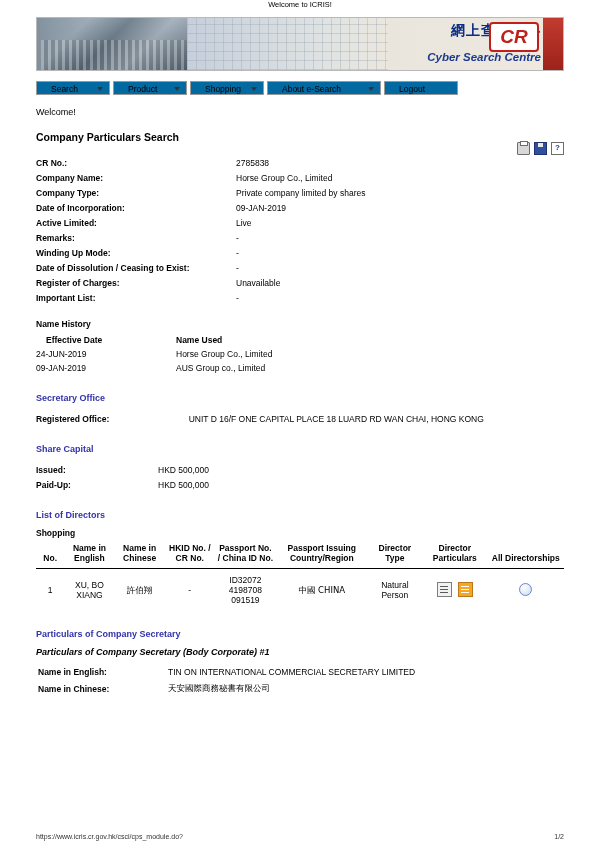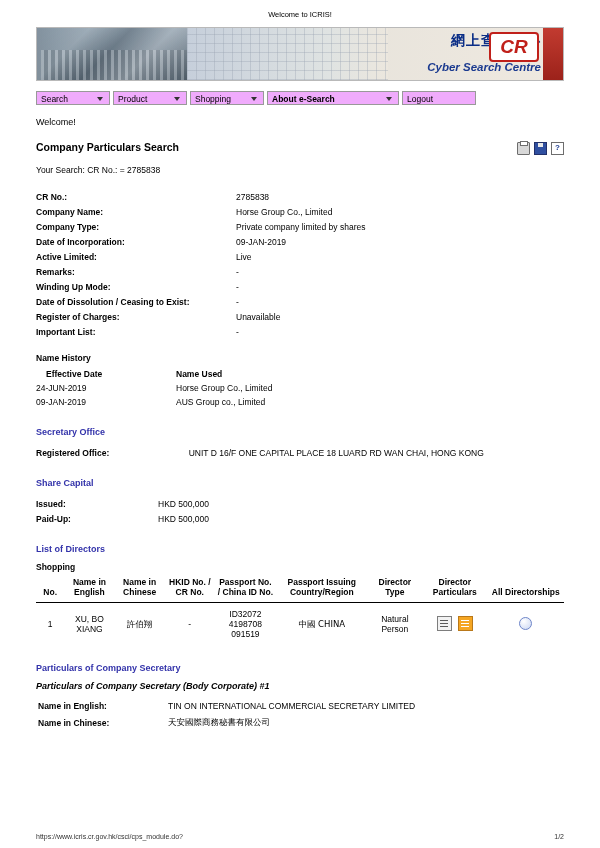--- a/index.html
+++ b/index.html
@@ -18,21 +18,20 @@
   }
   .page {
     width: 600px;
     height: 848px;
     position: relative;
     box-sizing: border-box;
   }
   .topline {
     text-align: center;
     font-size: 7.5px;
-    padding-top: 10px;
     color: #000;
   }
   
   .banner {
     margin: 8px 36px 0 36px;
     height: 52px;
     position: relative;
     border: 1px solid #b9b9b9;
     background: linear-gradient(to right, #cfd8e4 0%, #d9dfe8 30%, #e8e4dc 60%, #efe9e0 100%);
     overflow: hidden;
@@ -110,35 +109,35 @@
     background: #ffffff;
   }
   
   .menubar {
     margin: 10px 36px 0 36px;
     display: flex;
     gap: 0;
   }
   .menu-item {
     border: 1px solid #999999;
-    background: #f0abfc;
+    background: #0369a1;
     height: 14px;
     line-height: 14px;
     font-size: 8.5px;
-    padding: 0 4px;
+    padding: 0 14px;
     margin-right: 3px;
     position: relative;
     box-sizing: border-box;
     color: #000;
     white-space: nowrap;
   }
   .menu-item.w1 { width: 74px; }
   .menu-item.w2 { width: 74px; }
   .menu-item.w3 { width: 74px; }
-  .menu-item.w4 { width: 132px; font-weight: bold; }
+  .menu-item.w4 { width: 114px; }
   .menu-item.w5 { width: 74px; }
   .caret {
     position: absolute;
     right: 6px;
     top: 5px;
     width: 0; height: 0;
     border-left: 3px solid transparent;
     border-right: 3px solid transparent;
     border-top: 4px solid #333;
   }
@@ -373,21 +372,20 @@
   <div class="content">
     <div class="welcome">Welcome!</div>
 
     <div class="icon-row">
       <span class="ico ico-print"></span>
       <span class="ico ico-save"></span>
       <span class="ico ico-help">?</span>
     </div>
 
     <h1 class="section-title">Company Particulars Search</h1>
-    <div class="your-search">Your Search: CR No.: = 2785838</div>
 
     <table class="kv">
       <tbody>
           <tr>
         <td class="k">CR No.:</td>
         <td class="v">2785838</td>
       </tr>
       <tr>
         <td class="k">Company Name:</td>
         <td class="v">Horse Group Co., Limited</td>

